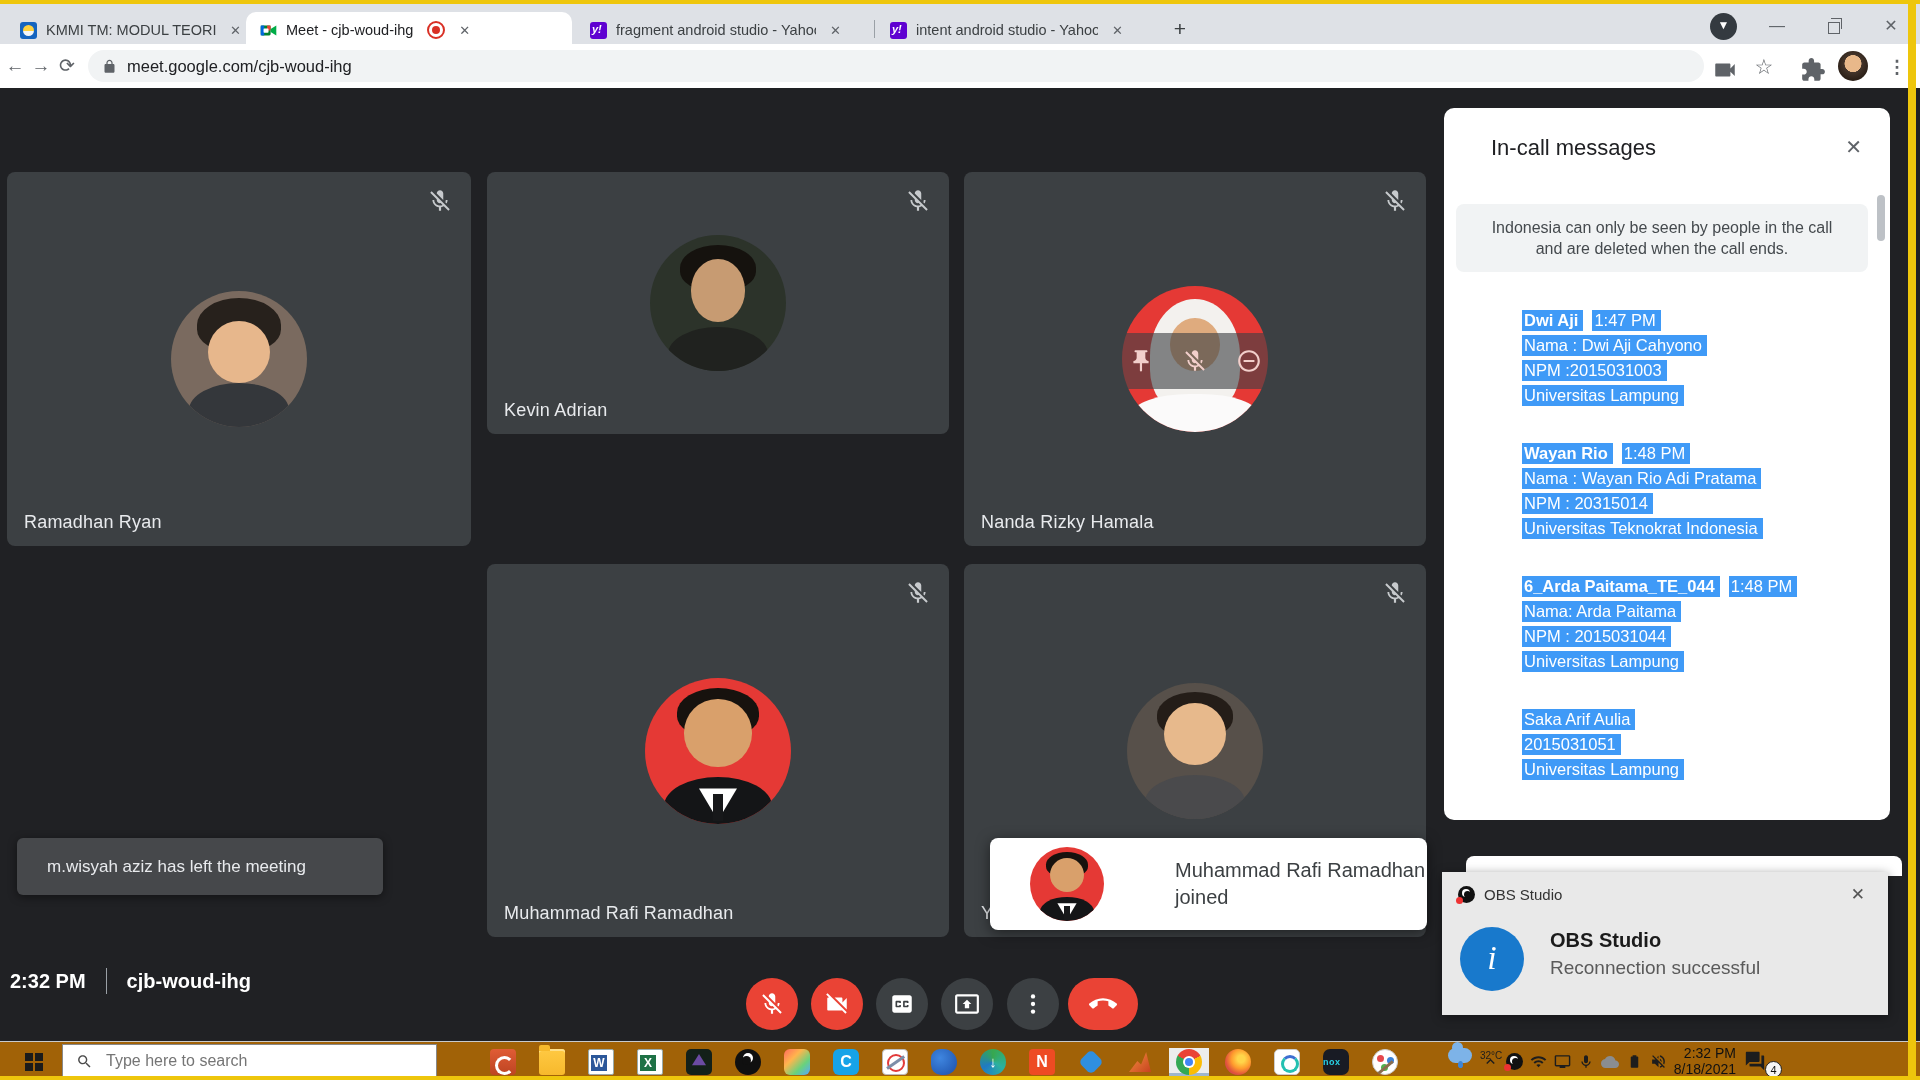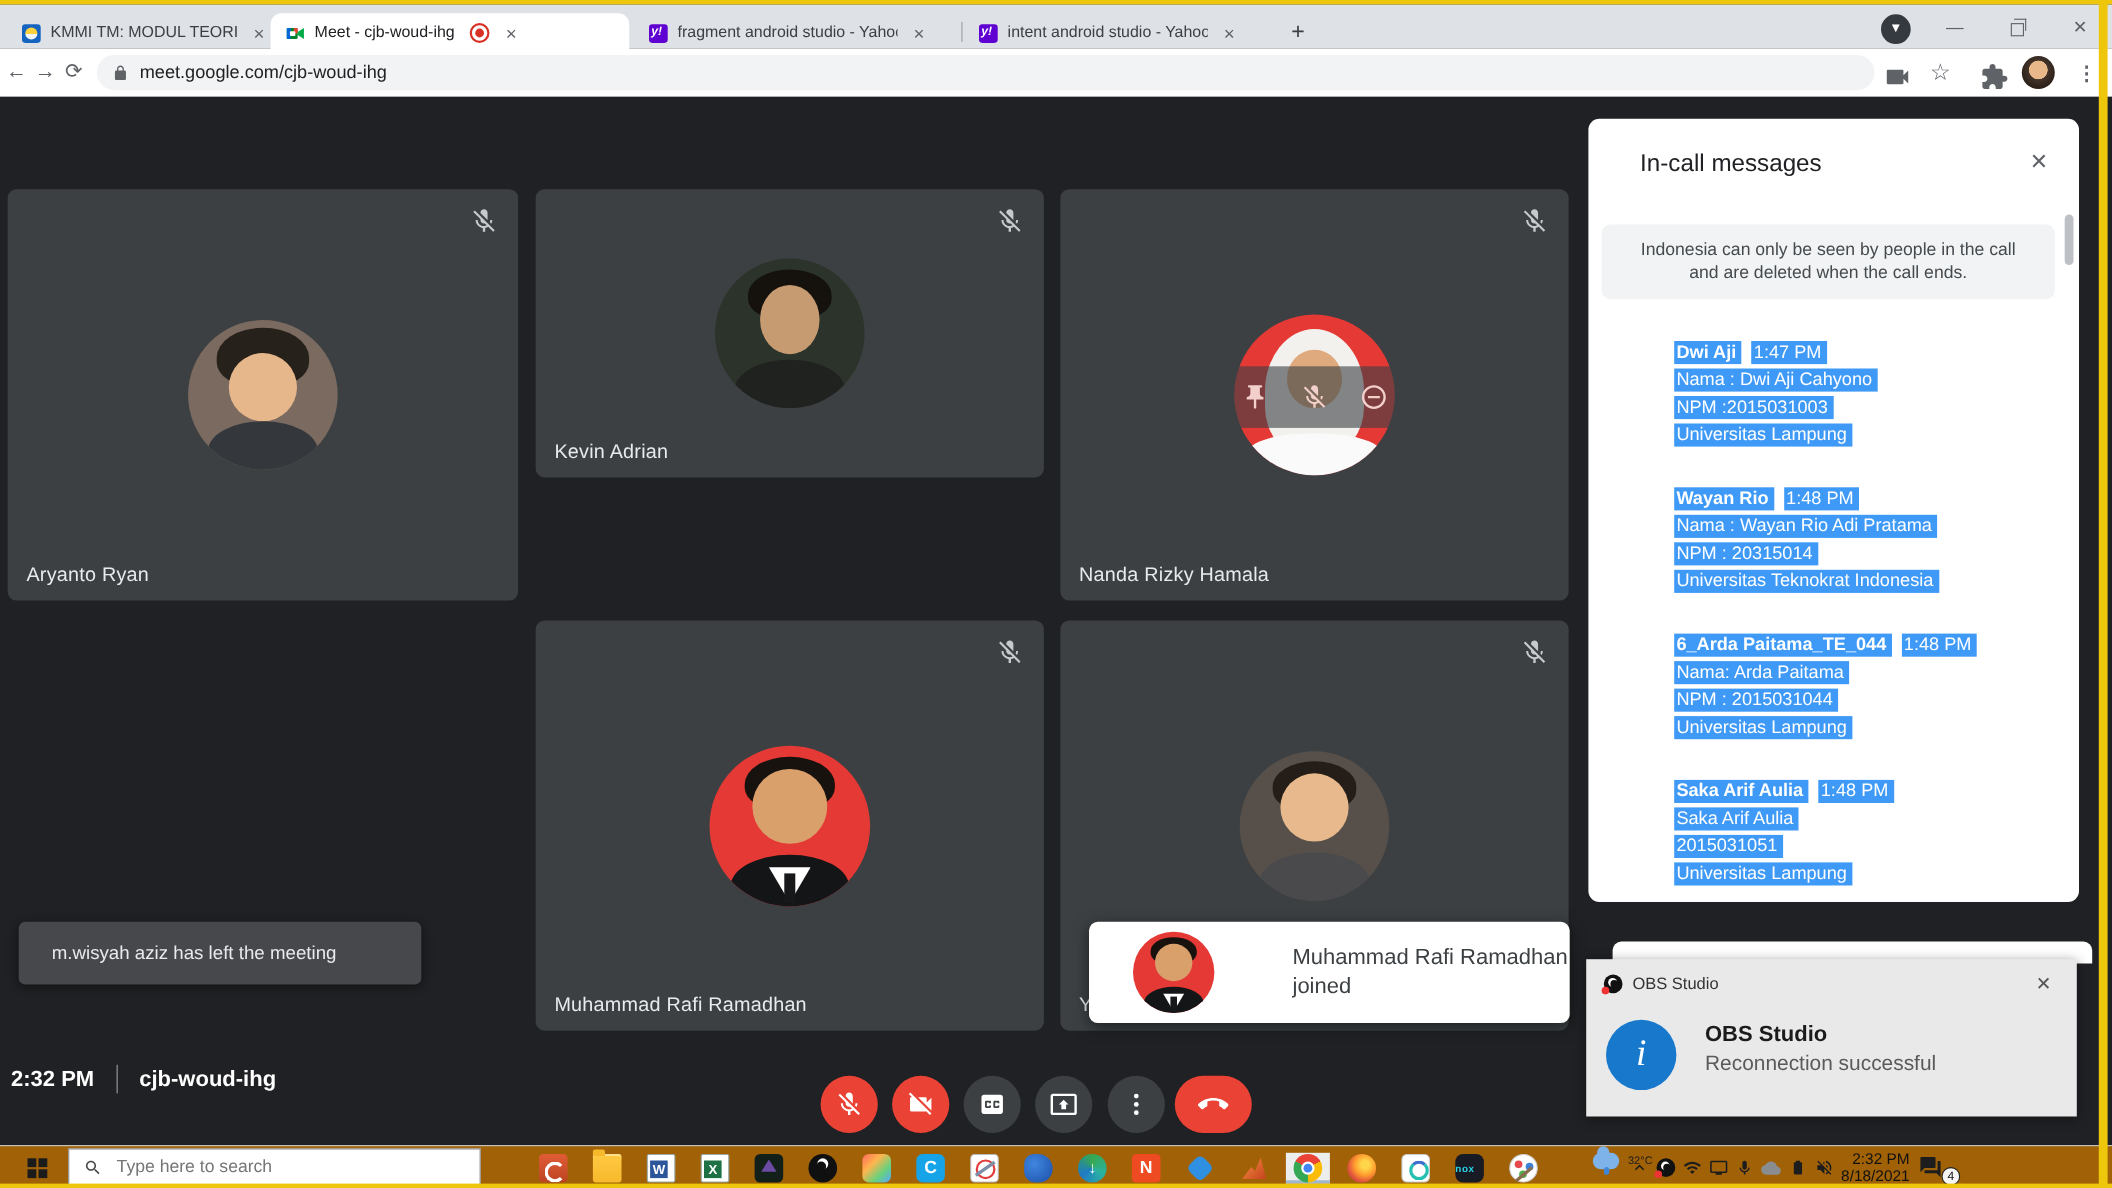--- a/index.html
+++ b/index.html
@@ -291,21 +291,21 @@
 
   <div class="tile" style="left:7px;top:172px;width:464px;height:374px;">
     <svg class="micoff" viewBox="0 0 24 24" fill="#c7cacd">
         <use href="#i-micoff"></use>
       </svg>
     <div class="avatar" style="background:#7a6a5f;">
       <div class="av-hair" style="width:62%;height:40%;left:19%;top:5%;"></div>
       <div class="av-face" style="top:22%;"></div>
       <div class="av-body"></div>
     </div>
-    <span class="name">Aryanto Ryan</span>
+    <span class="name">Ramadhan Ryan</span>
   </div>
 
   <div class="tile" style="left:487px;top:172px;width:462px;height:262px;">
     <svg class="micoff" viewBox="0 0 24 24" fill="#c7cacd">
         <use href="#i-micoff"></use>
       </svg>
     <div class="avatar" style="background:#2c332a;">
       <div class="av-hair" style="background:#15120e;"></div>
       <div class="av-face" style="background:#c79b72;width:40%;left:30%;top:18%;"></div>
       <div class="av-body" style="background:#20221f;"></div>
@@ -441,21 +441,20 @@
         <div class="line"><span class="sel">NPM  : 20315014</span></div>
         <div class="line"><span class="sel">Universitas Teknokrat Indonesia</span></div>
       </div>
       <div class="msg">
         <div class="line"><span class="sel sender">6_Arda Paitama_TE_044</span><span class="sel">1:48 PM</span></div>
         <div class="line"><span class="sel">Nama: Arda Paitama</span></div>
         <div class="line"><span class="sel">NPM : 2015031044</span></div>
         <div class="line"><span class="sel">Universitas Lampung</span></div>
       </div>
       <div class="msg">
-        <div class="line"><span class="sel sender">Saka Arif Aulia</span><span class="sel">1:48 PM</span></div>
         <div class="line"><span class="sel">Saka Arif Aulia</span></div>
         <div class="line"><span class="sel">2015031051</span></div>
         <div class="line"><span class="sel">Universitas Lampung</span></div>
       </div>
     </div>
   </div>
 
   <div id="strip"></div>
   <div id="obs-toast">
     <div class="hdr">

